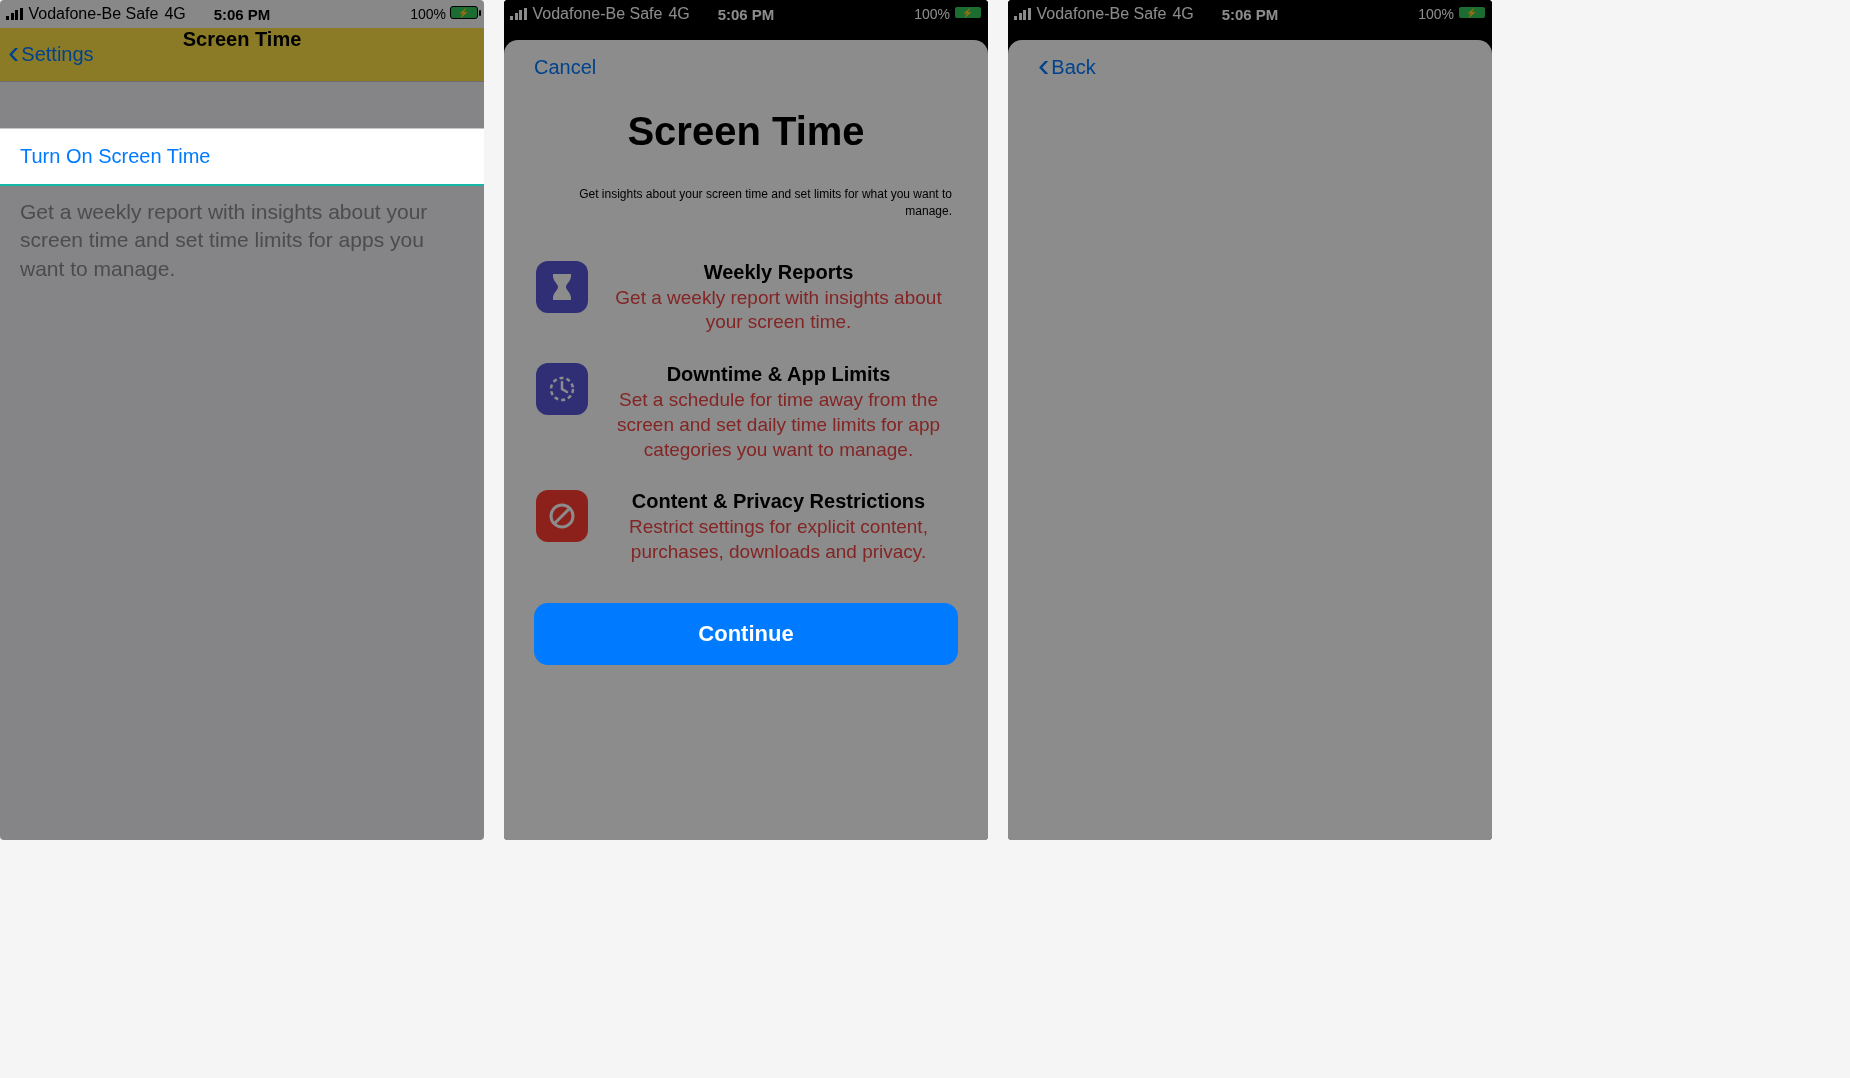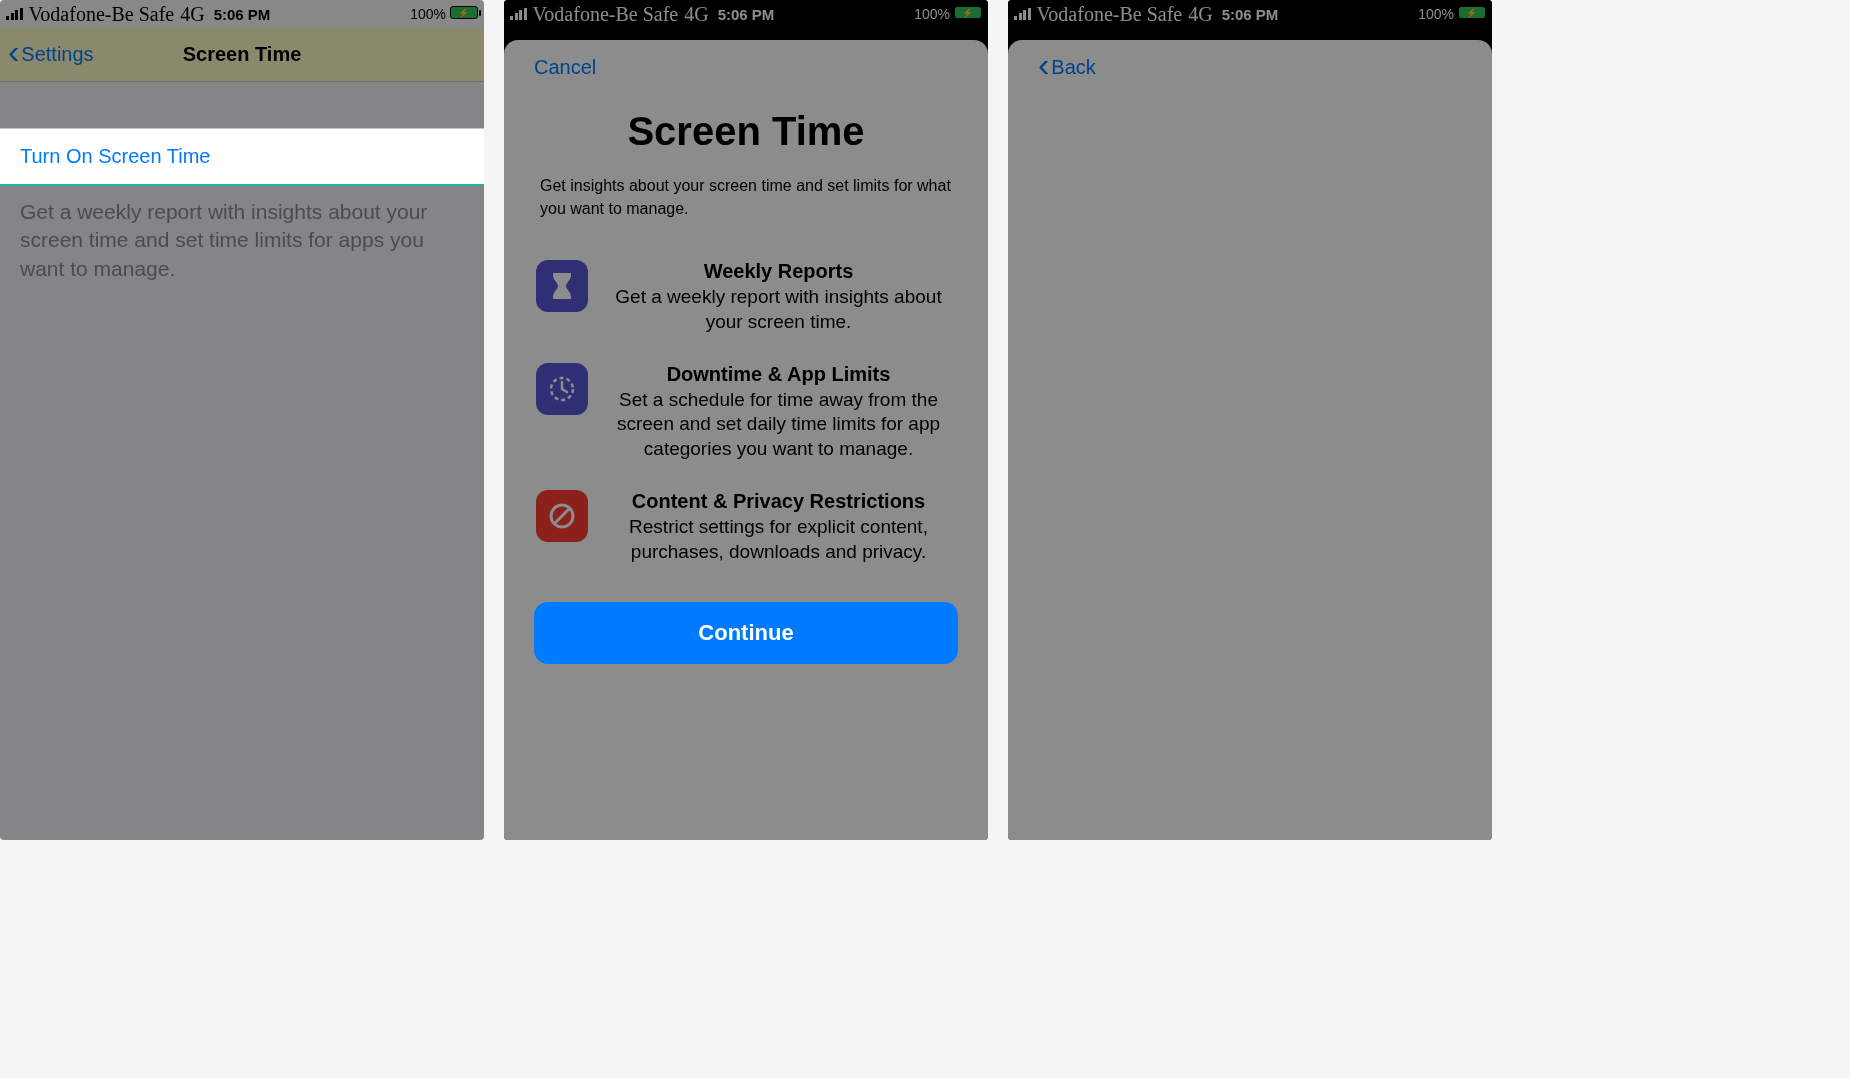--- a/index.html
+++ b/index.html
@@ -35,40 +35,39 @@
     background: #f8f8f8;
     display: flex;
     align-items: center;
     font-size: 15px;
     font-weight: 600;
     color: #000;
     padding: 0 6px;
     position: relative;
   }
   .status-left { display:flex; align-items:center; gap:6px; }
-  .status-carrier { font-weight:400; font-size:20px;font-family:Liberation Serif, serif; }
+  .status-carrier { font-weight:400; font-size:16px; }
   .status-time { position:absolute; left:50%; transform:translateX(-50%); font-weight:600; font-size:15px;}
   .status-right { margin-left:auto; display:flex; align-items:flex-start; gap:4px; font-size:14px; font-weight:400;}
   .signal-bars { display:flex; align-items:flex-end; gap:1.5px; height:12px;}
   .signal-bars span { width:3px; background:#000; }
   .signal-bars span:nth-child(1){height:4px;}
   .signal-bars span:nth-child(2){height:7px;}
   .signal-bars span:nth-child(3){height:10px;}
   .signal-bars span:nth-child(4){height:12px;}
   .battery { width:28px; height:13px; border:1px solid #000; border-radius:3px; position:relative; background:#34c759;}
   .battery::after { content:""; position:absolute; right:-4px; top:3px; width:2px; height:6px; background:#000; border-radius:1px;}
   .battery-bolt { position:absolute; left:50%; top:50%; transform:translate(-50%,-50%); font-size:9px; color:#fff;}
   
   
   .nav-bar {
     height:54px;
-    background:#fef9c3;
+    background:#fde047;
     border-bottom:1px solid #c6c6c8;
     display:flex;
-    align-items:center;
     position:relative;
     padding:0 8px;
   }
   .nav-back { color:#007aff; font-size:20px; display:flex; align-items:center; gap:2px;}
   .nav-title { position:absolute; left:50%; transform:translateX(-50%); font-size:20px; font-weight:600; color:#000;}
   .chevron-left::before { content:"‹"; font-size:34px; line-height:0.6; font-weight:300;}
   .s1-body { padding-top:46px; }
   .s1-row {
     background:#fff;
     padding:16px 20px;
@@ -104,39 +103,39 @@
   }
   .modal-title {
     text-align:center;
     font-size:40px;
     font-weight:700;
     color:#000;
     margin-top:14px;
     line-height:1.15;
   }
   .modal-sub {
-    text-align:left;
-    font-size:16px;
+    text-align:right;
+    font-size:12px;
     color:#000;
-    margin-top:20px;
+    margin-top:32px;
     line-height:1.45;
     padding:0 6px;
   }
   .feature-list { margin-top:40px; display:flex; flex-direction:column; gap:28px; padding:0 2px;}
   .feature { display:flex; gap:13px; align-items:flex-start;text-align:center;}
   .feature-icon {
     width:52px; height:52px; border-radius:12px;
     flex-shrink:0;
     display:flex; align-items:center; justify-content:center;
     font-size:28px; color:#fff;
   }
   .ic-purple { background:#5856d6; }
   .ic-red { background:#ff3b30; }
   .feature-title { font-size:20px; font-weight:600; color:#000; }
-  .feature-desc { font-size:19px; color:#000000; line-height:1.3; margin-top:2px;}
+  .feature-desc { font-size:19px; color:#ef4444; line-height:1.3; margin-top:2px;}
   .primary-btn {
     background:#007aff;
     color:#fff;
     font-size:22px;
     font-weight:600;
     text-align:center;
     border-radius:14px;
     padding:18px 0;
     margin-top:auto;
     position:relative;

